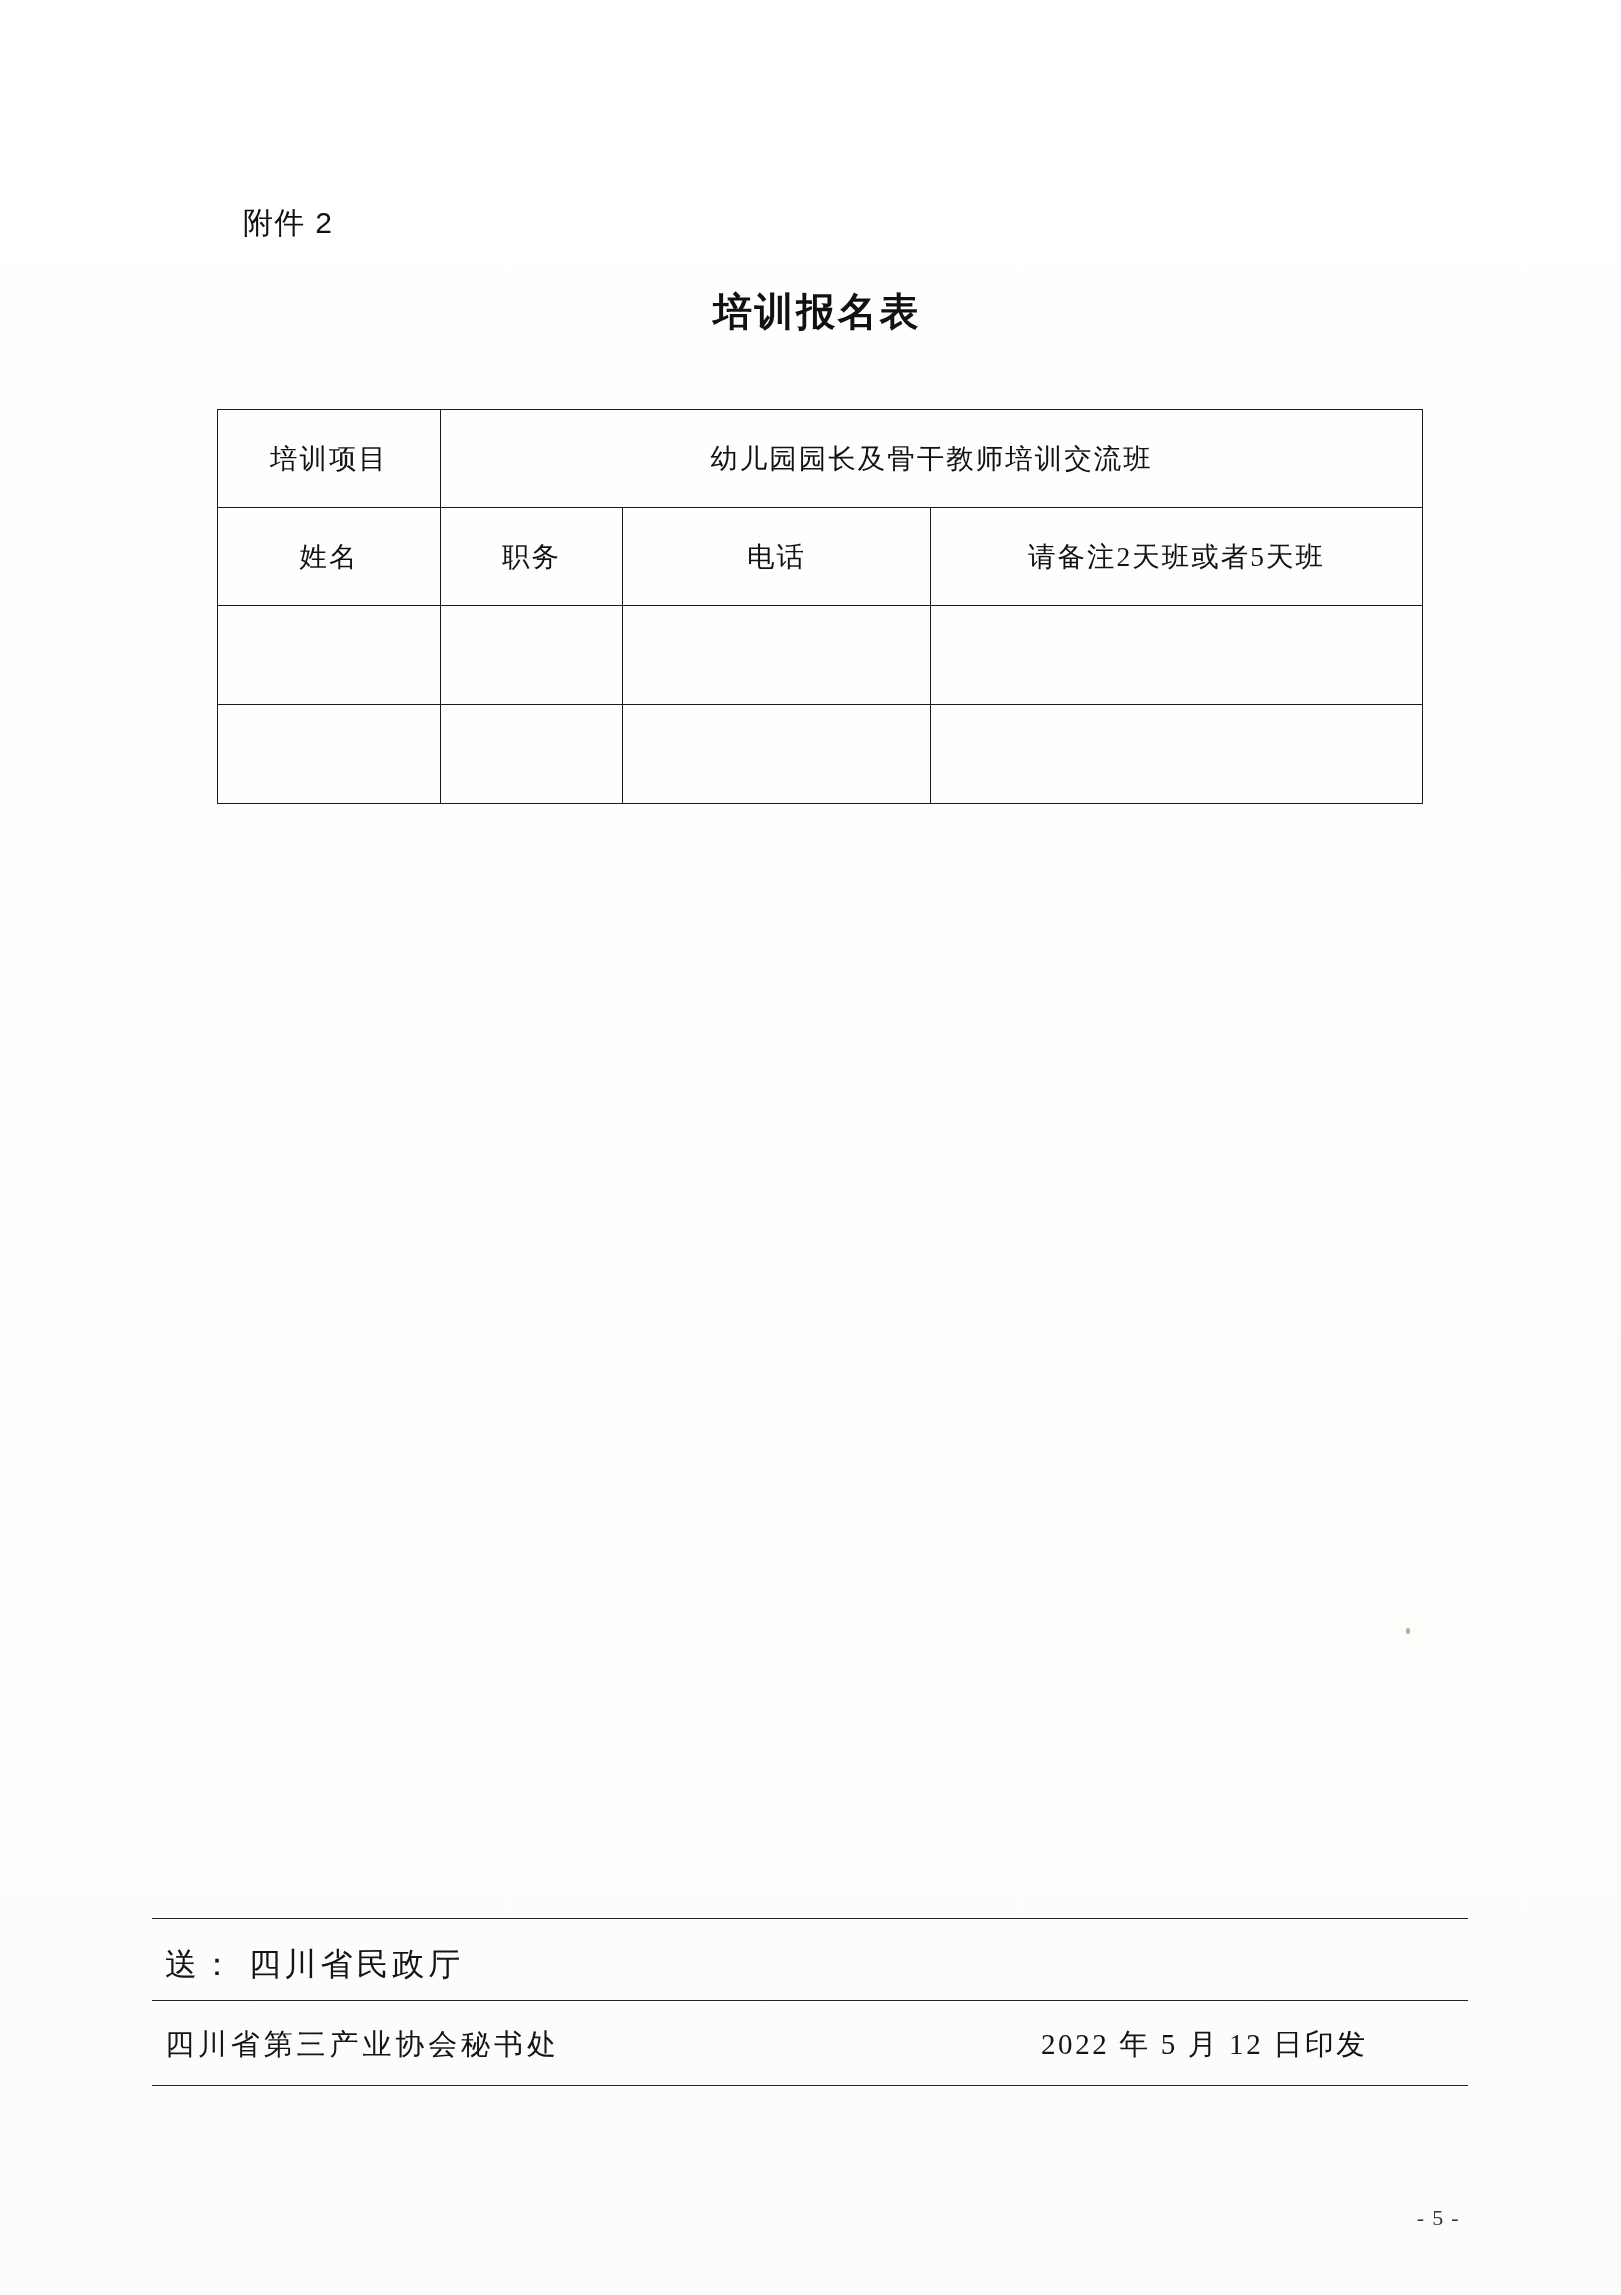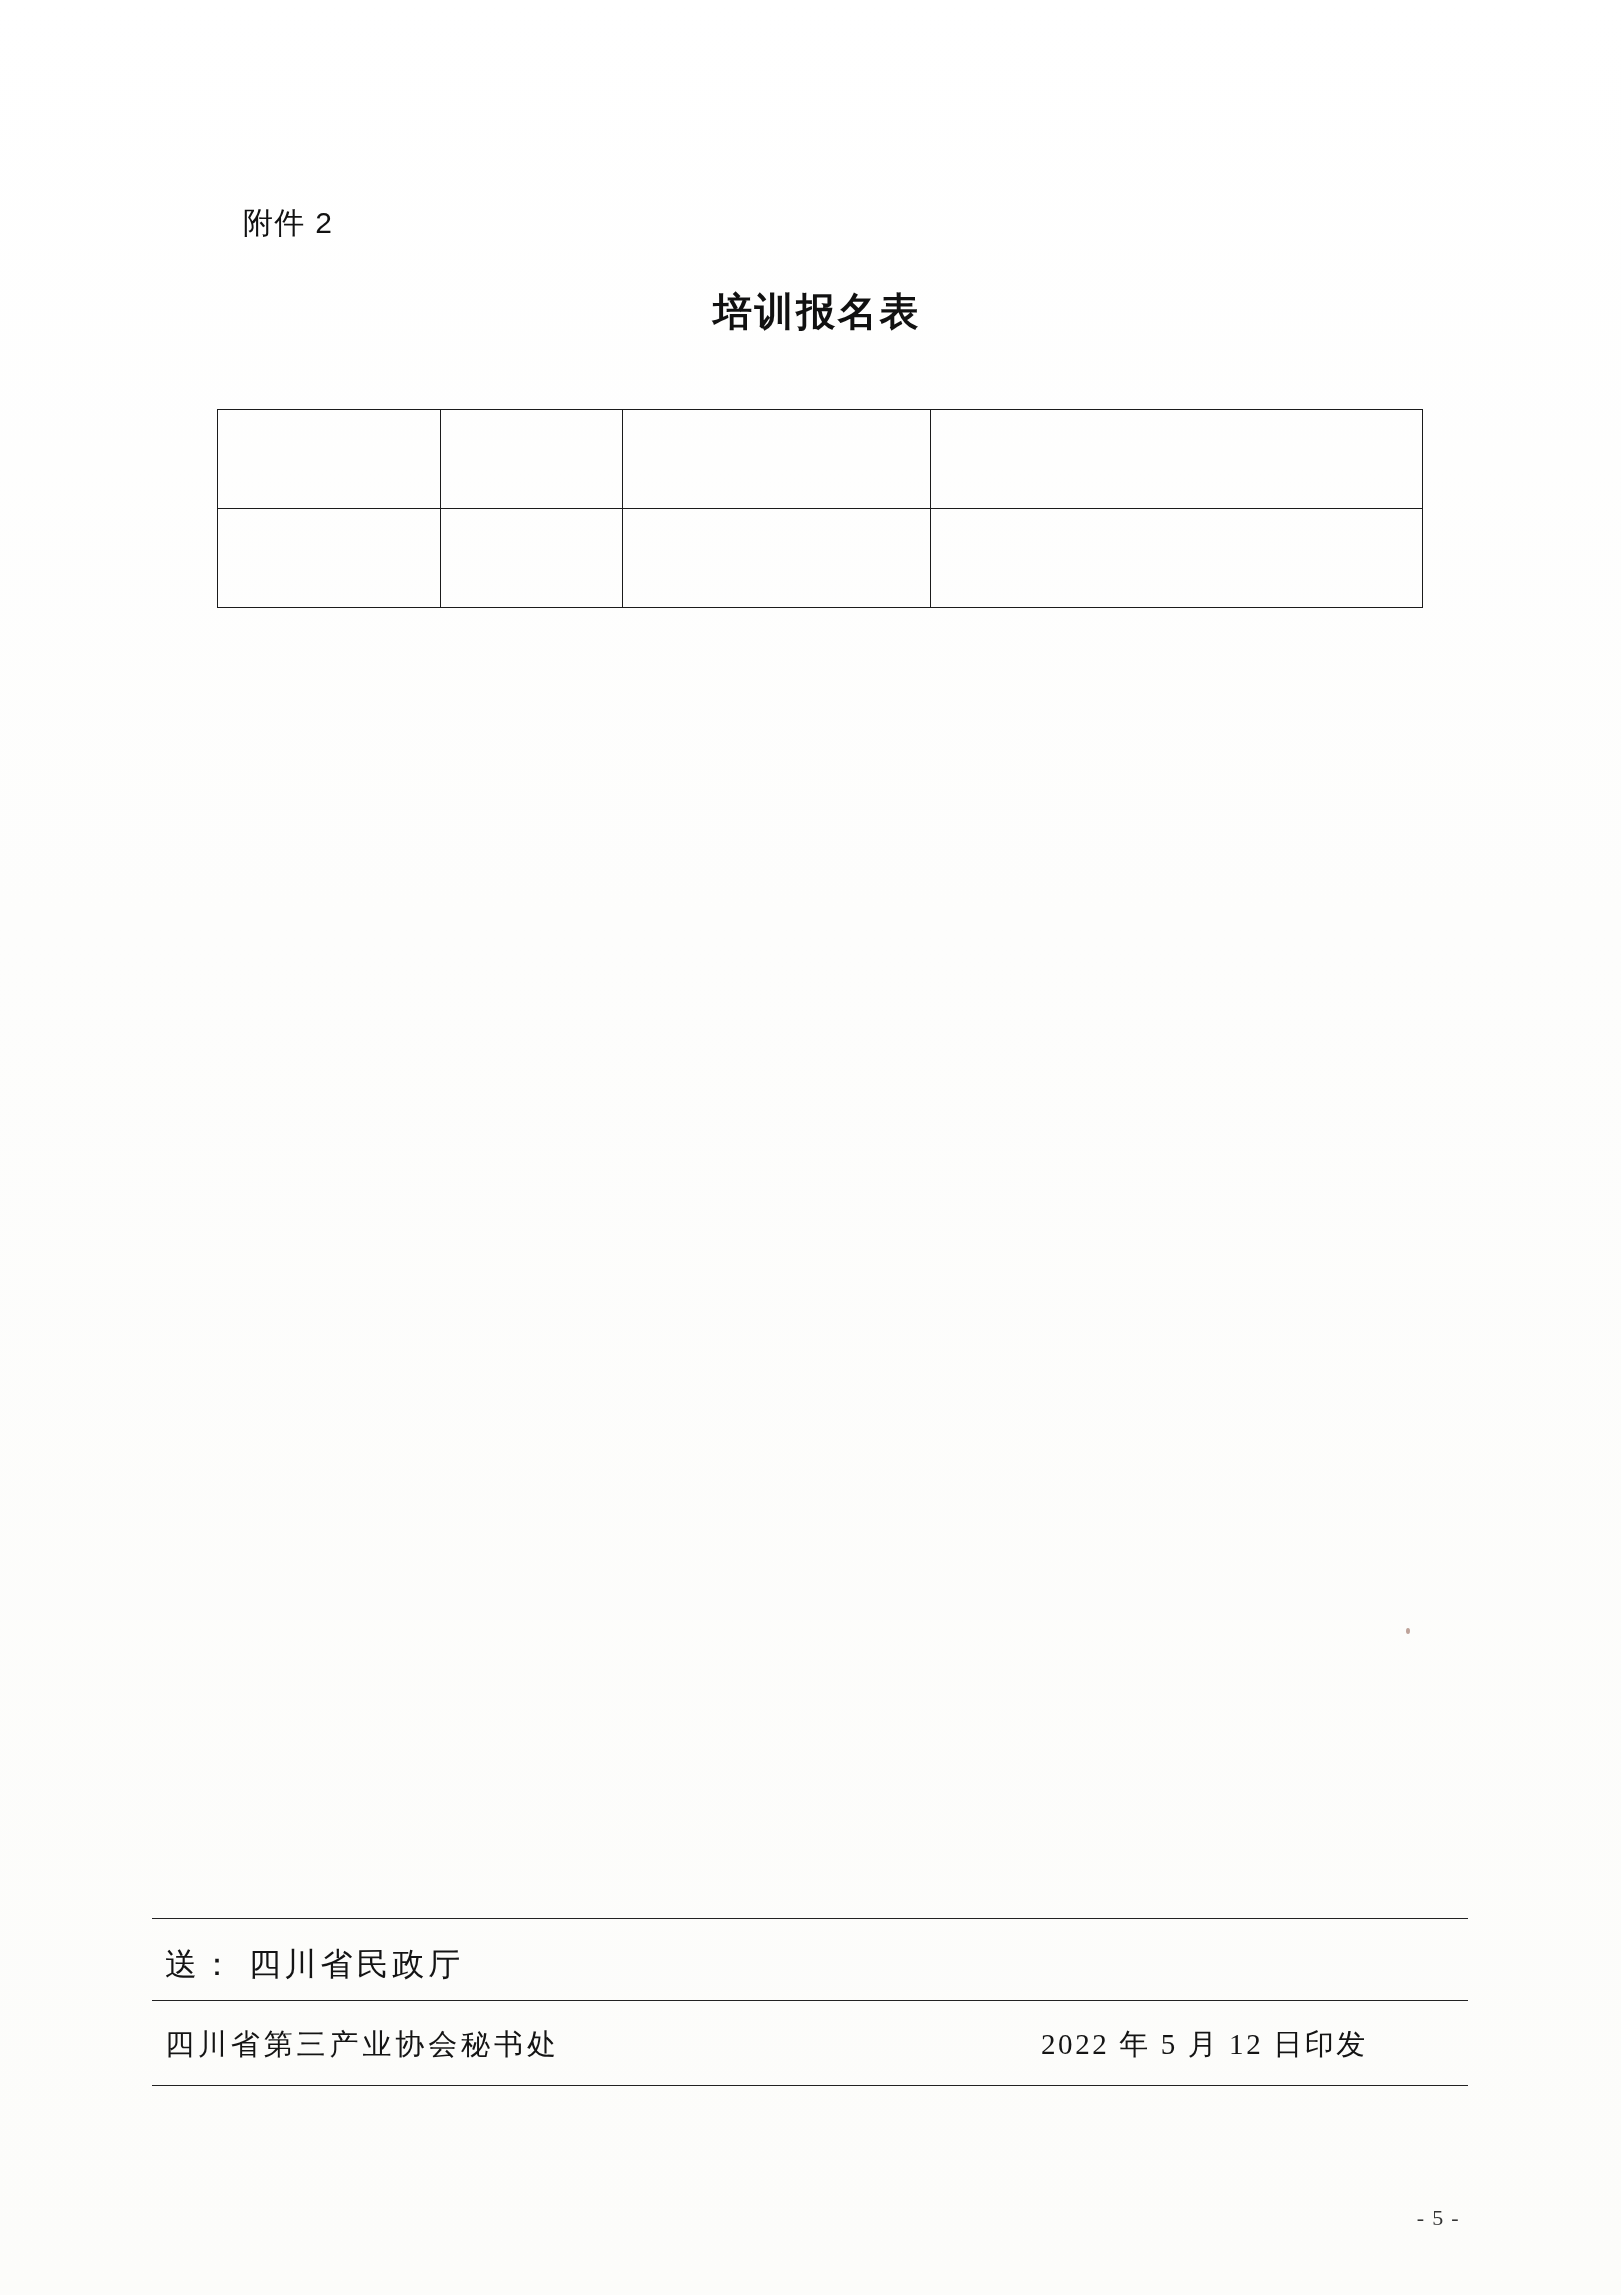--- a/index.html
+++ b/index.html
@@ -142,20 +142,30 @@
   <div class="doc-title">培训报名表</div>
 
   <table class="form-table">
     <colgroup>
       <col class="col-a">
         <col class="col-b">
         <col class="col-c">
         <col class="col-d">
     </colgroup>
     <tbody>
+      <tr>
+        <td>培训项目</td>
+        <td colspan="3">幼儿园园长及骨干教师培训交流班</td>
+      </tr>
+      <tr>
+        <td>姓名</td>
+        <td>职务</td>
+        <td>电话</td>
+        <td>请备注2天班或者5天班</td>
+      </tr>
       <tr class="row-empty">
         <td></td>
         <td></td>
         <td></td>
         <td></td>
       </tr>
       <tr class="row-empty">
         <td></td>
         <td></td>
         <td></td>

